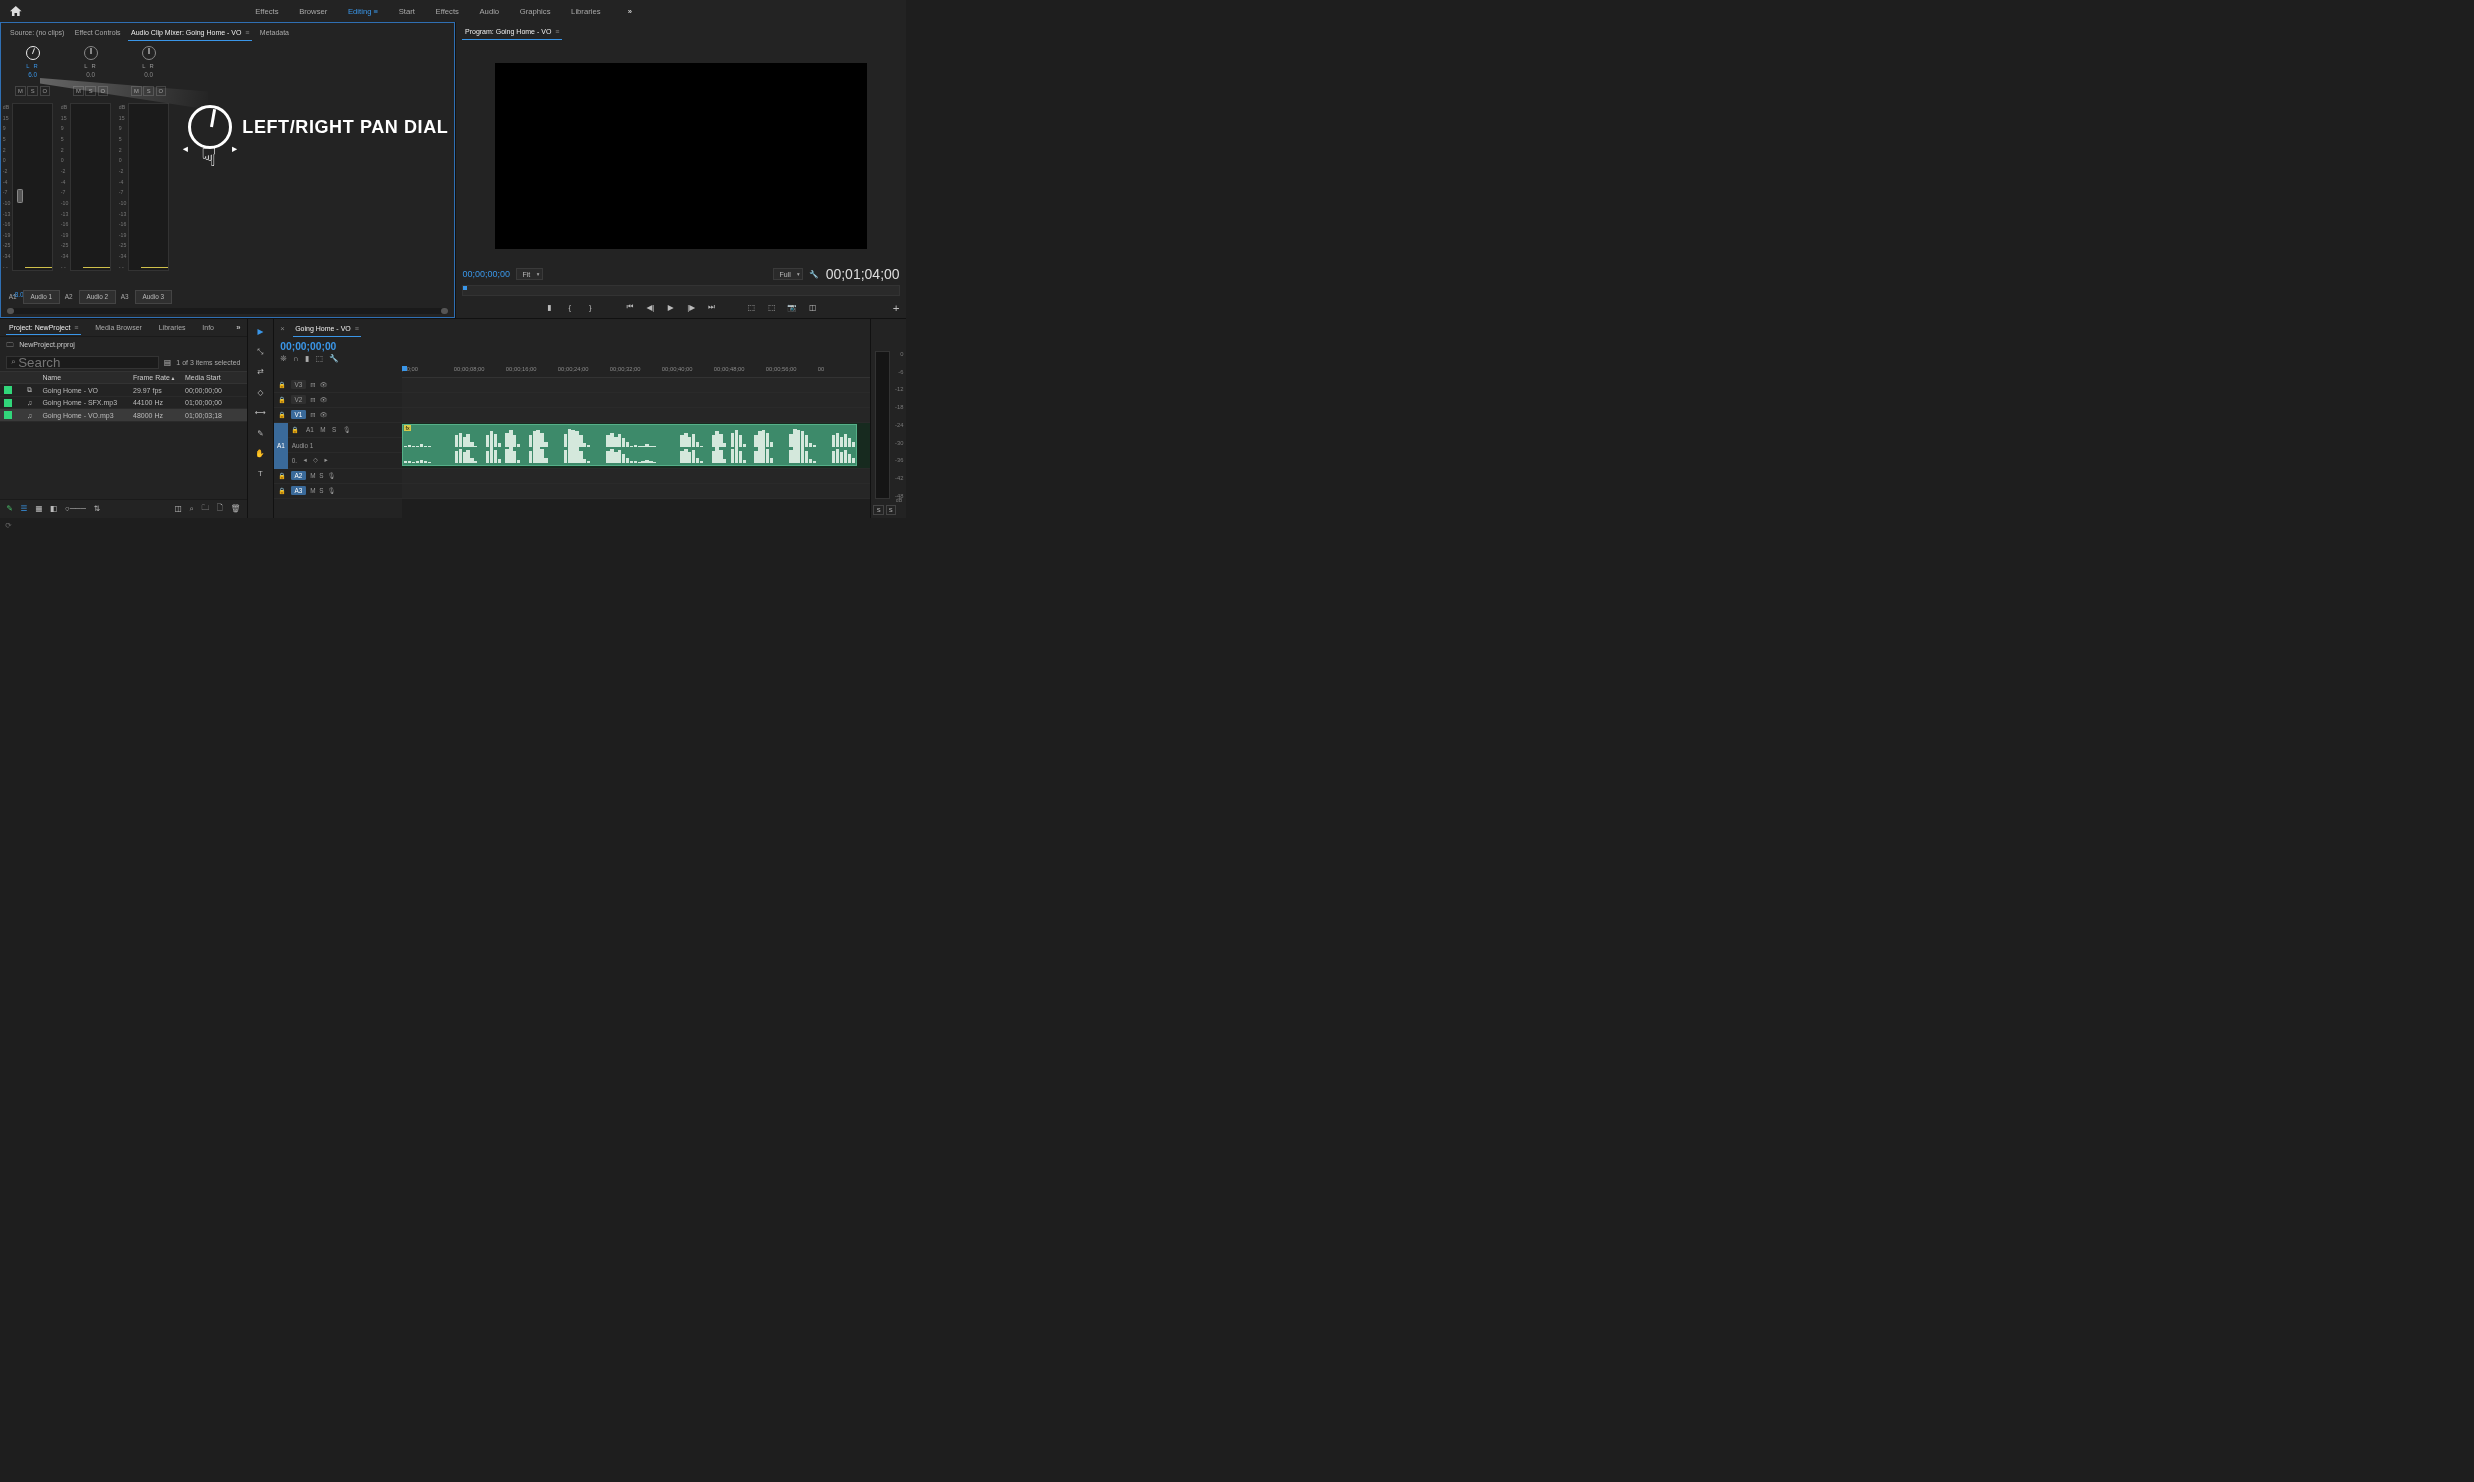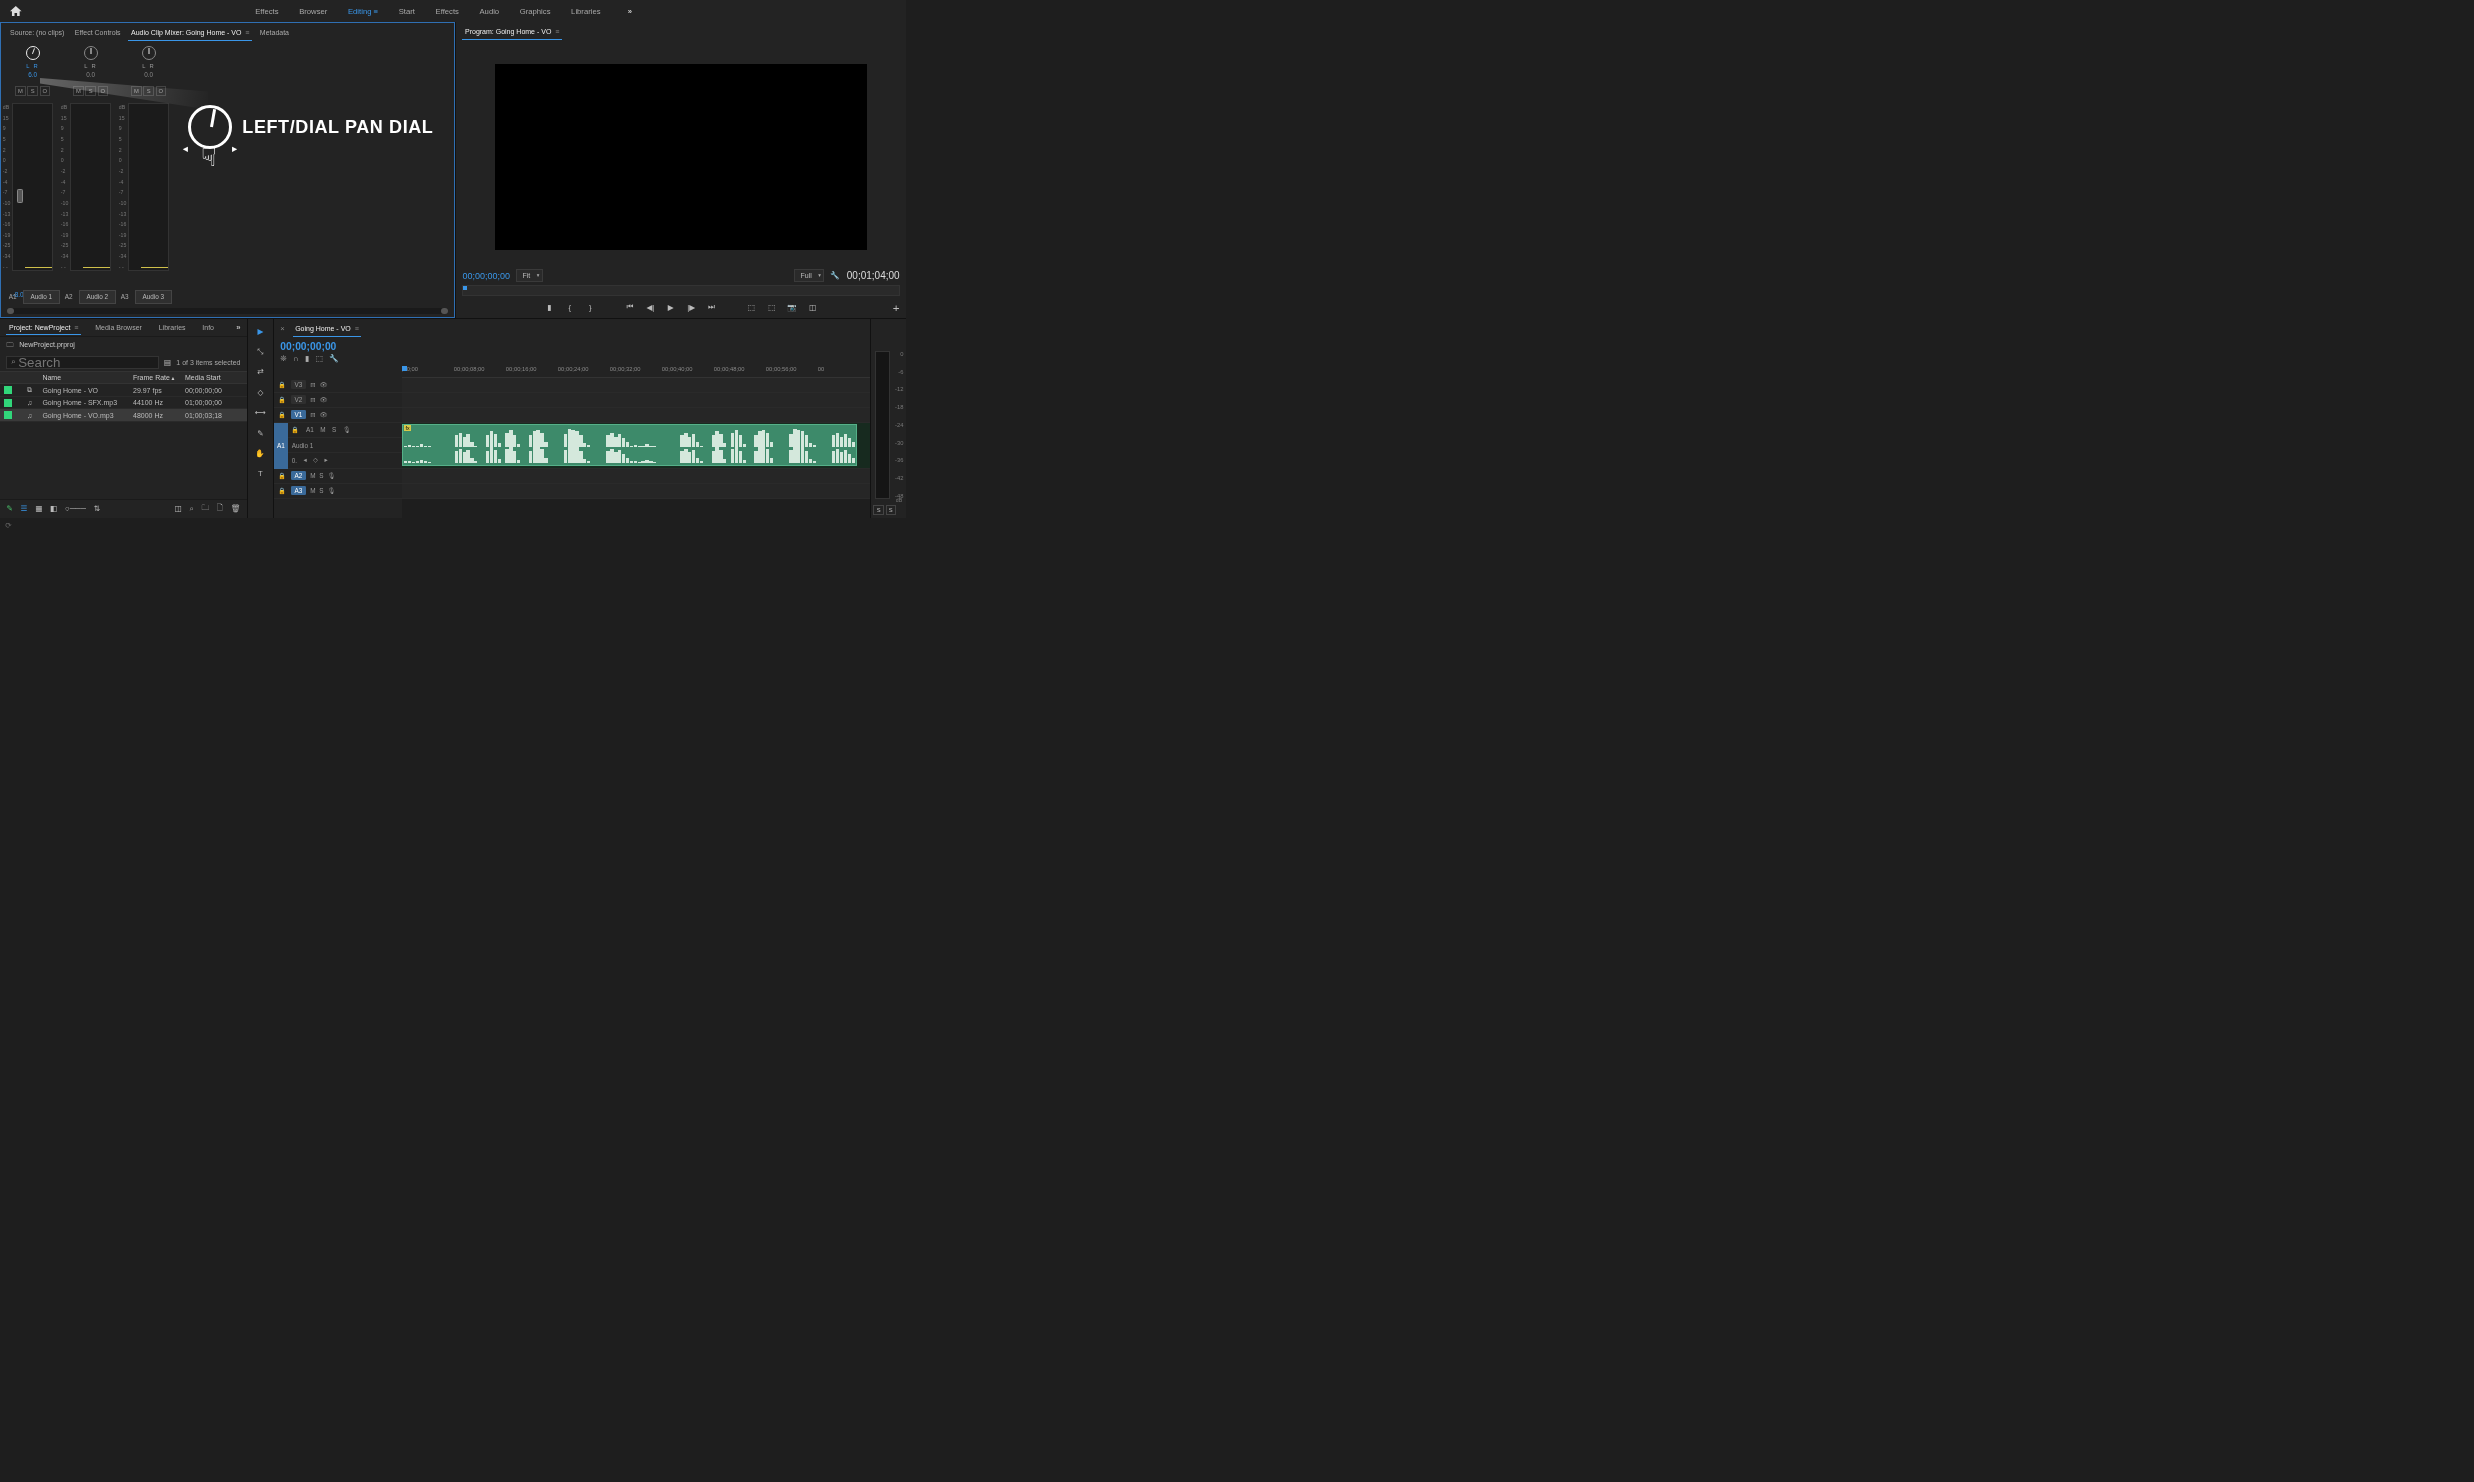--- a/index.html
+++ b/index.html
@@ -270,39 +270,39 @@
     </div>
     <div class="mixer-scroll"></div>
     <div class="beam"></div>
     <div class="annot">
       <div style="position:relative;">
         <div class="annot-dial"></div>
         <span class="annot-lr">◂</span>
           <span class="annot-lr r">▸</span>
         <span class="annot-hand">☟</span>
       </div>
-      <div class="annot-text">LEFT/DIAL PAN DIAL</div>
+      <div class="annot-text">LEFT/RIGHT PAN DIAL</div>
     </div>
   </div>
 
   <div class="program panel" style="position:relative;">
     <div class="panel-tabs">
       <span class="tab active"><span>Program: Going Home - VO</span><span class="menu-glyph">≡</span></span>
     </div>
     <div class="prog-vid">
         <div class="prog-black"></div>
       </div>
     <div class="prog-ctrl">
       <div class="prog-row1">
         <span class="tc-blue">00;00;00;00</span>
         <span class="dd">Fit</span>
         <span class="spacer"></span>
         <span class="dd">Full</span>
         <span class="wrench">🔧</span>
-        <span style="font-size:10px;color:#ddd;">00;01;04;00</span>
+        <span style="font-size:14px;color:#ddd;">00;01;04;00</span>
       </div>
       <div class="prog-ruler">
           <div class="head"></div>
         </div>
       <div class="prog-btns">
         <span class="ic">▮</span>
         <span class="ic">{</span>
         <span class="ic">}</span>
         <span style="width:13px;"></span>
         <span class="ic">⏮</span>

